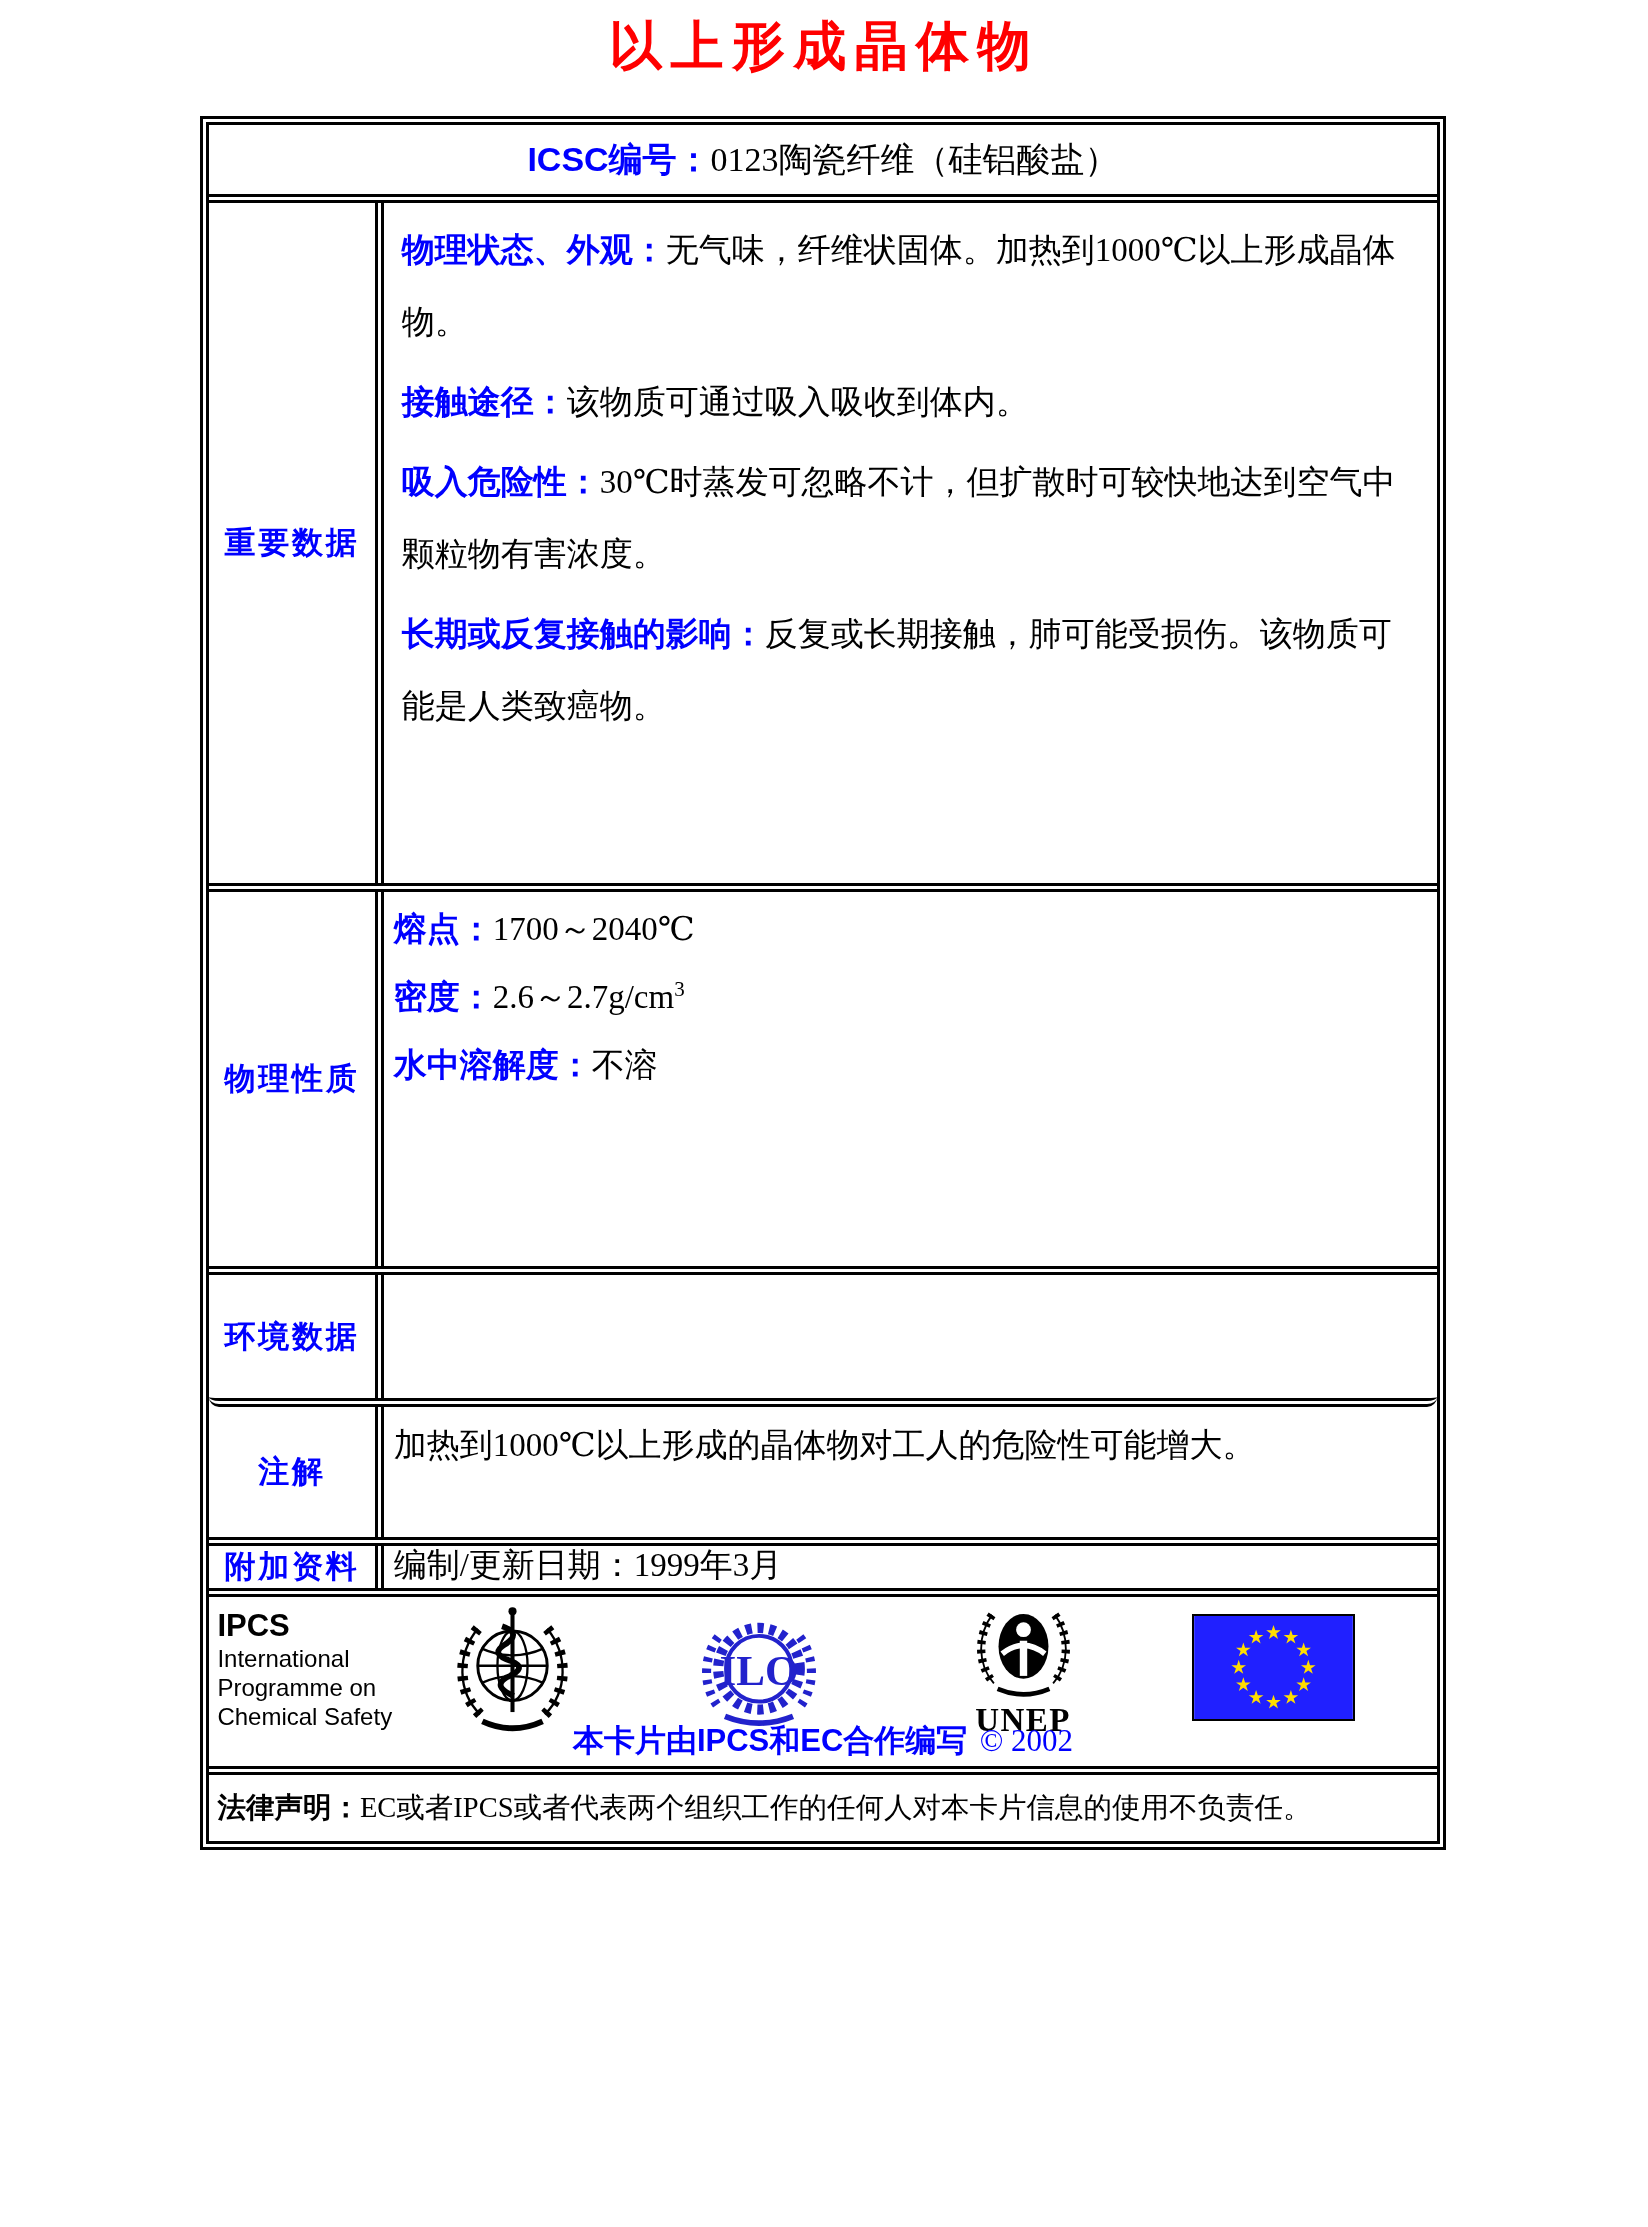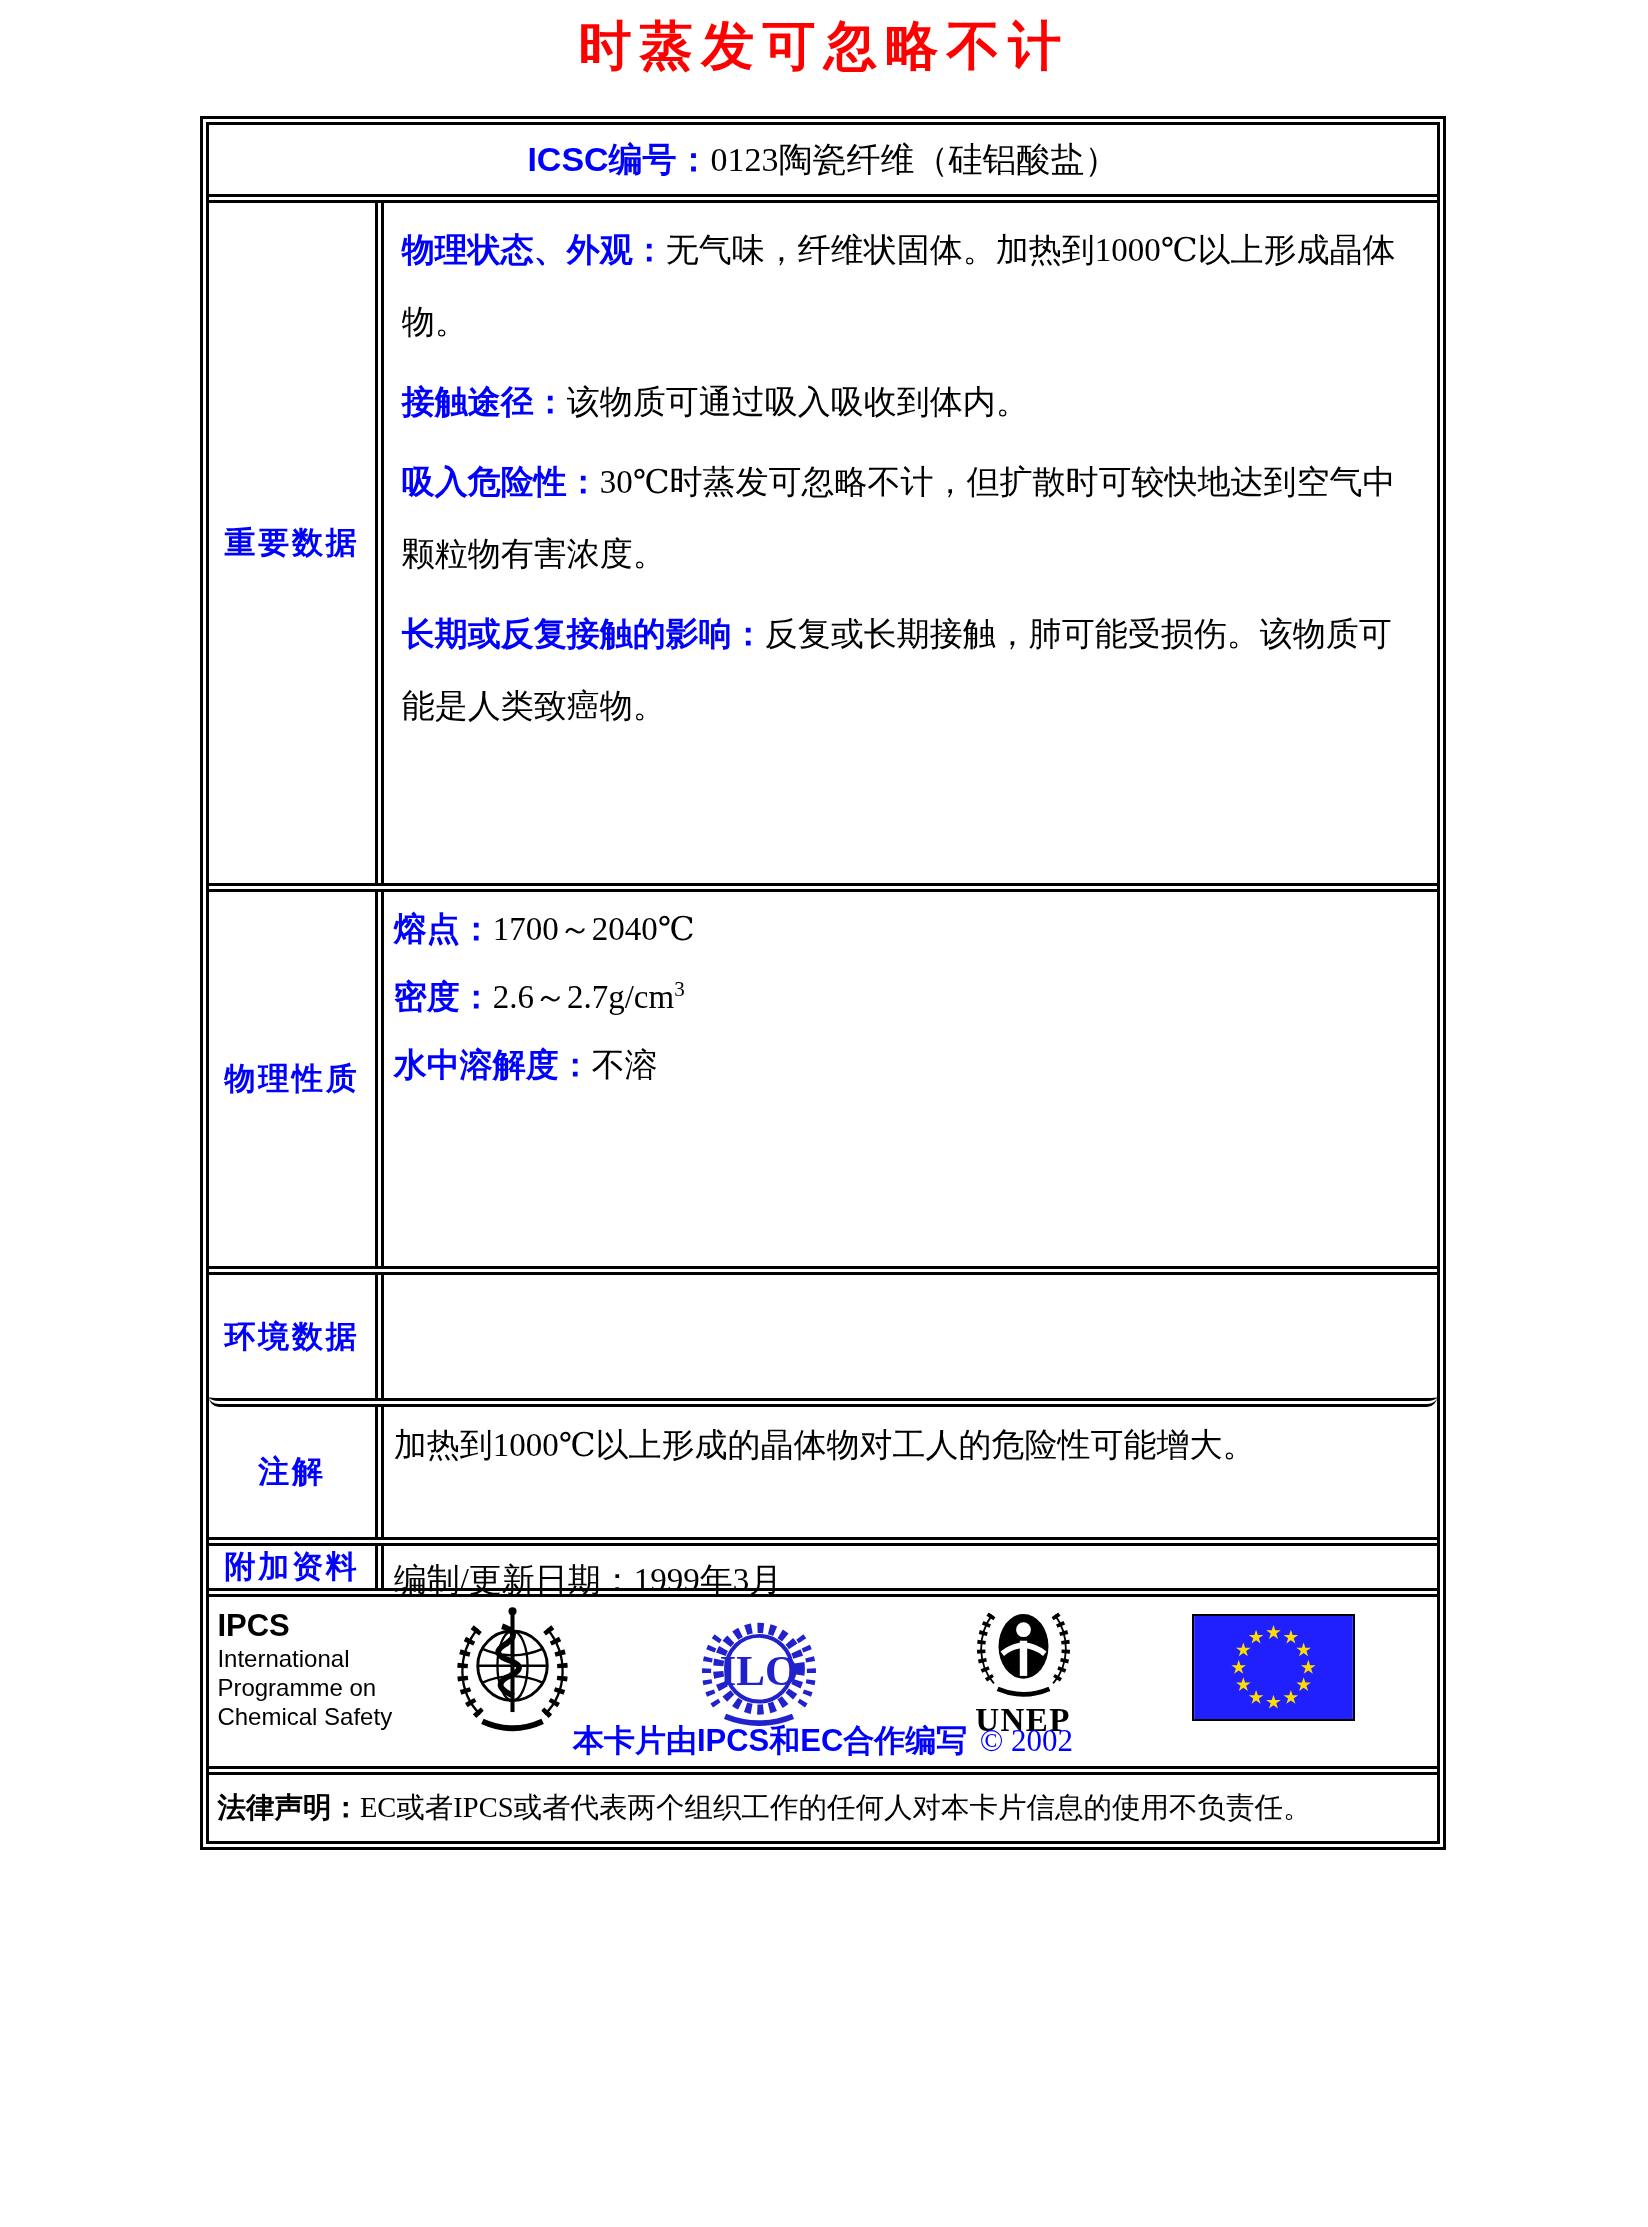--- a/index.html
+++ b/index.html
@@ -62,21 +62,21 @@
   }
   .v{color:#000;}
 
   .para{margin:8px;line-height:72px;}
   .propline{margin:0;line-height:67px;}
   .propline sup{font-size:21px;line-height:0;}
 
   .r-notes .content-cell{padding-top:7px;}
   .notes-text{margin:0;line-height:63px;}
 
-  .r-additional .content-cell{display:flex;align-items:flex-start;padding-top:12px;padding-bottom:0;}
+  .r-additional .content-cell{display:flex;align-items:flex-end;padding-top:12px;padding-bottom:0;}
 
   
   .ipcs-block{position:absolute;left:8.4px;top:11px;
     font-family:"Liberation Sans","DejaVu Sans",sans-serif;color:#000;}
   .ipcs-title{font-weight:bold;font-size:31px;line-height:36px;}
   .ipcs-line{font-size:24px;line-height:29px;display:block;}
   .logo{position:absolute;}
   .who-logo{left:234px;top:2.8px;}
   .ilo-logo{left:482px;top:5.6px;}
   .unep-block{position:absolute;left:741px;top:1.4px;width:146px;text-align:center;}
@@ -93,21 +93,21 @@
   
   .r-legal{display:flex;align-items:center;padding:0 8.4px;font-size:28.5px;}
   .legal-label{font-weight:bold;color:#000;
     font-family:"Liberation Sans","DejaVu Sans",sans-serif;}
 </style>
 </head>
 <body>
 
 <div class="page">
 
-  <h1 class="title">时蒸发可忽略不计</h1>
+  <h1 class="title">以上形成晶体物</h1>
 
   <div class="card">
 
     <div class="row r-header">
       <span>
         <span class="k">ICSC编号：</span><span class="v">0123</span>
       </span>
       <span class="v">陶瓷纤维（硅铝酸盐）</span>
     </div>
 

